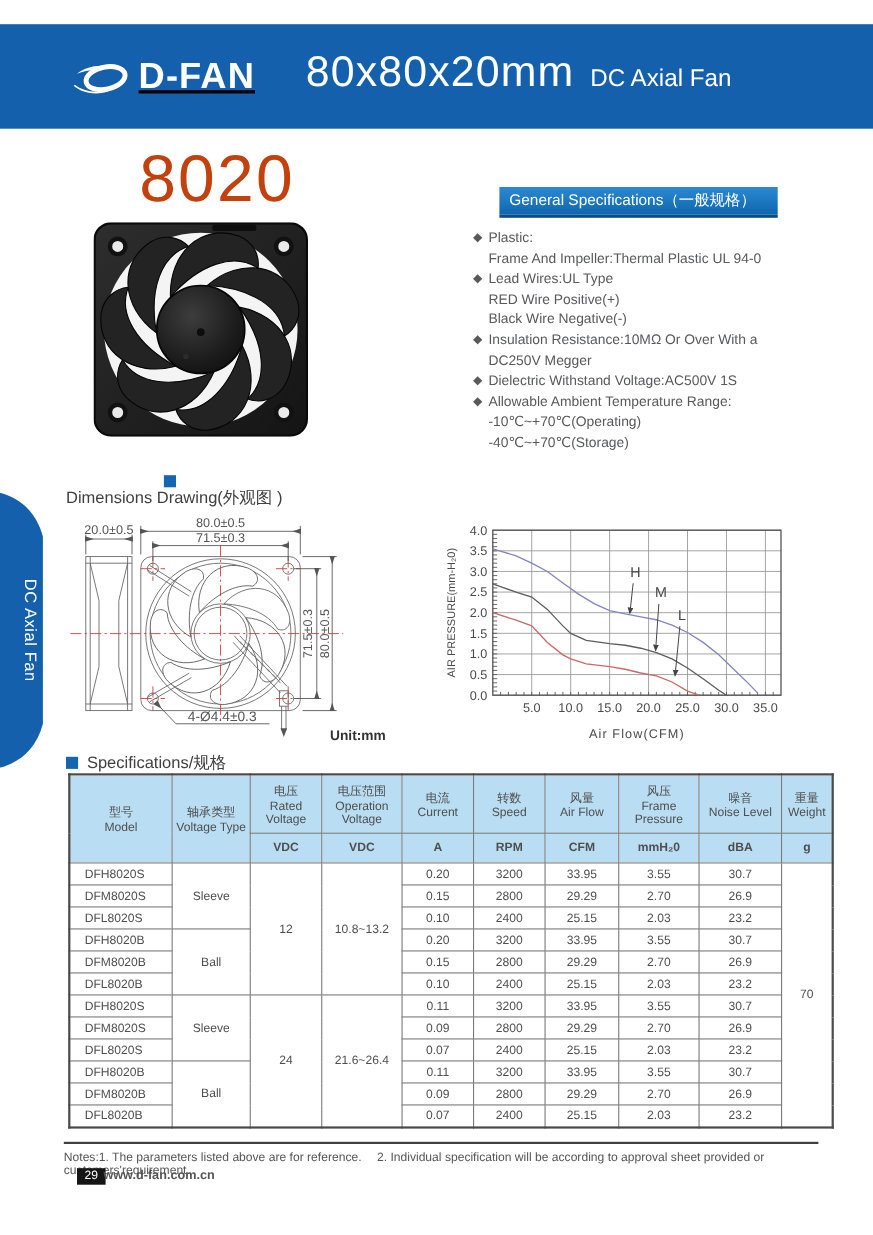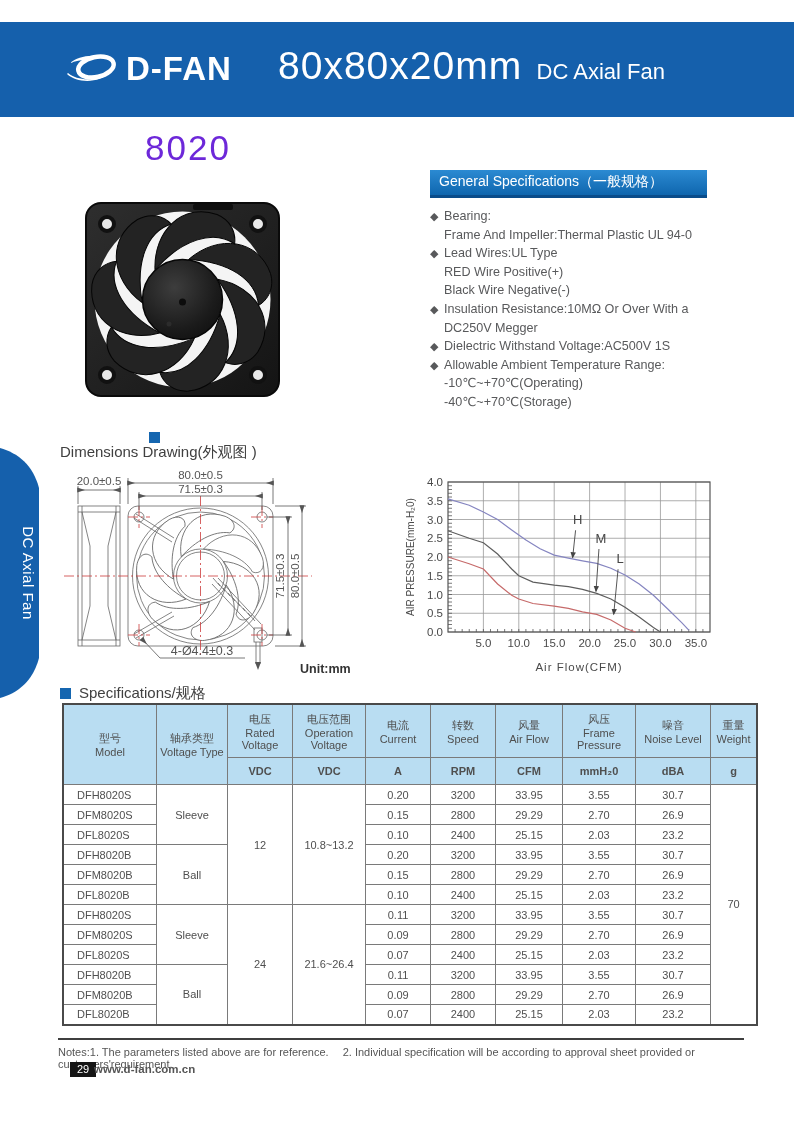--- a/index.html
+++ b/index.html
@@ -1,34 +1,34 @@
 <!DOCTYPE html>
 <html><head>
 <meta charset="utf-8">
 <style>
   html,body{margin:0;padding:0;background:#e8e8e8;}
   .page{position:relative;width:794px;height:1123px;background:#fff;margin:0 auto;
         font-family:"Liberation Sans","DejaVu Sans",sans-serif;overflow:hidden;}
   
   .header-bar{position:absolute;left:0;top:22px;width:794px;height:95px;background:#1560ac;}
-  .logo{position:absolute;left:66px;top:28px;display:flex;align-items:flex-start;}
+  .logo{position:absolute;left:66px;top:28px;display:flex;align-items:flex-end;text-decoration:underline;}
   .brand{color:#fff;font-size:33px;font-weight:bold;letter-spacing:1px;margin-left:4px;}
   .title-group{position:absolute;left:278px;top:22px;color:#fff;white-space:nowrap;}
   .size-txt{font-size:39px;font-weight:400;letter-spacing:1px;}
   .sub-txt{font-size:22px;margin-left:10px;}
   
   .side-tab{position:absolute;left:0;top:448px;width:42px;height:250px;}
   
-  .model-title{position:absolute;left:108px;top:128px;width:160px;text-align:center;
-               font-size:35px;color:#6d28d9;letter-spacing:2px;}
+  .model-title{position:absolute;left:108px;top:128px;width:160px;text-align:right;
+               font-size:60px;color:#c2410c;letter-spacing:2px;}
   .fan-photo{position:absolute;left:85px;top:202px;}
   
   .gs-block{position:absolute;left:430px;top:170px;width:277px;}
   .gs-bar{height:22px;background:linear-gradient(180deg,#2b8ad2,#0f66ae);border-bottom:3px solid #0a4c8a;
-          color:#fff;font-size:14px;padding:3px 0 0 9px;}
+          color:#fff;font-size:14px;padding:3px 0 0 9px;margin-left:24px;}
   .gs-lines{margin-top:9px;}
   .gspec-line{display:flex;font-size:12.6px;color:#58595b;line-height:18.6px;}
   .gspec-line .b{width:14px;flex:none;font-size:11px;}
   
   .sec-head{position:absolute;font-size:15px;color:#404040;display:flex;align-items:center;}
   .sq{display:inline-block;width:11px;height:11px;background:#1566b0;margin-right:8px;flex:none;}
   
   .dim-svg{position:absolute;left:60px;top:462px;}
   .chart{position:absolute;left:404px;top:468px;}
   .grid{stroke:#999;stroke-width:0.8;}
@@ -131,21 +131,21 @@
       </g>
       <rect x="108" y="2" width="40" height="6" rx="2" fill="#0e0e0e"></rect>
     </svg>
   </div>
 
   <div class="gs-block">
     <div class="gs-bar">General Specifications（一般规格）</div>
     <div class="gs-lines">
       <div class="gspec-line">
           <span class="b">◆</span>
-          <span>Bearing:</span>
+          <span>Plastic:</span>
         </div>
       <div class="gspec-line">
           <span class="b"></span>
           <span>Frame And Impeller:Thermal Plastic UL 94-0</span>
         </div>
       <div class="gspec-line">
           <span class="b">◆</span>
           <span>Lead Wires:UL Type</span>
         </div>
       <div class="gspec-line">

